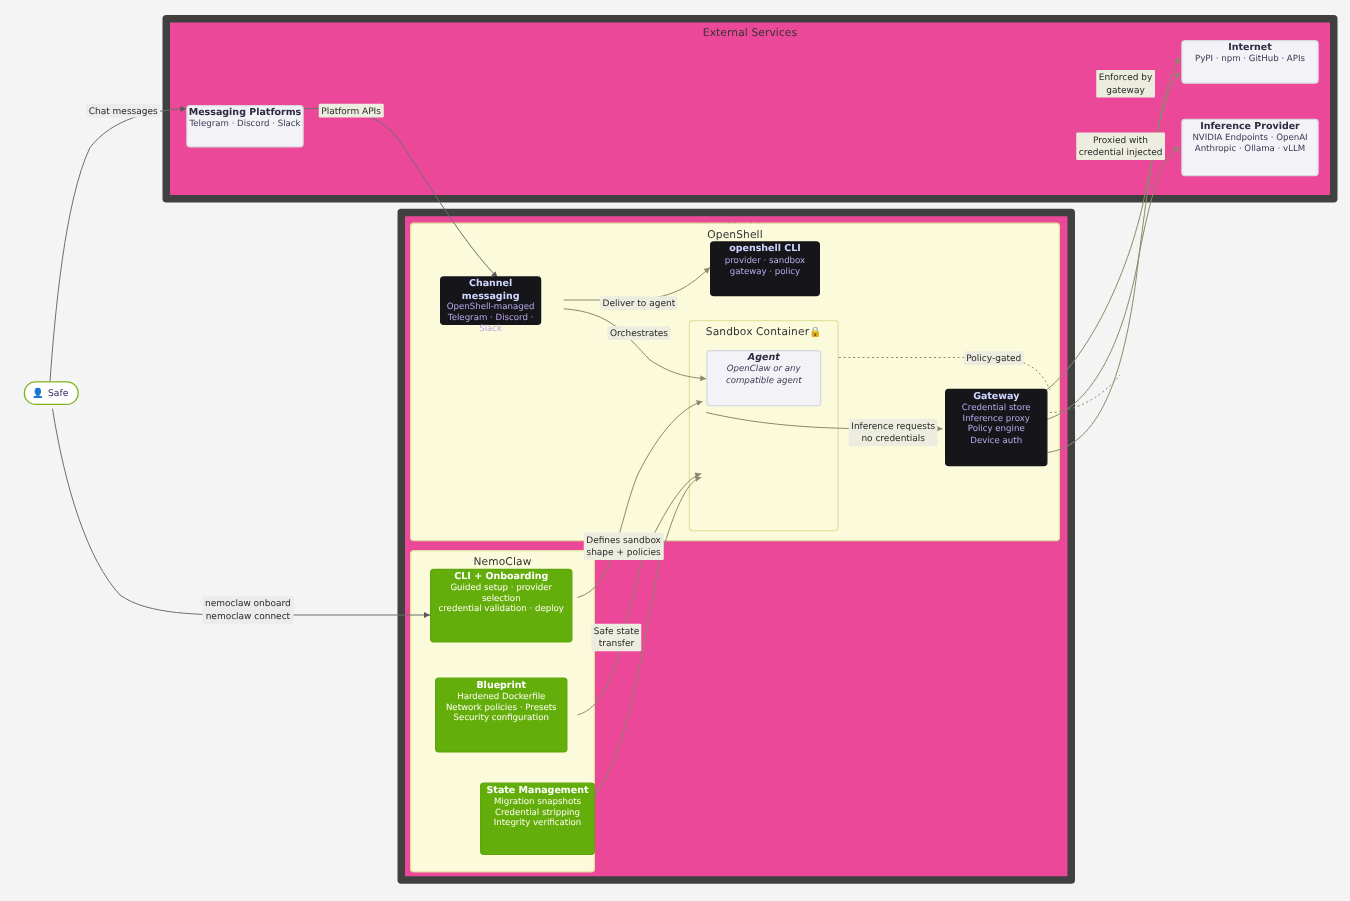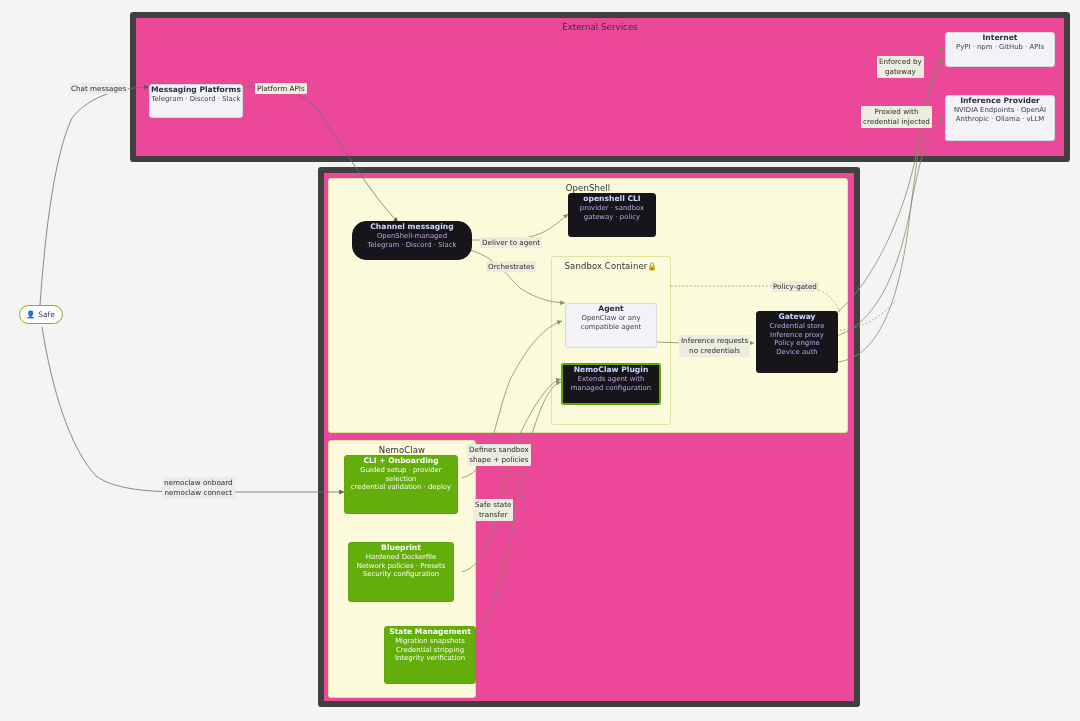--- a/index.html
+++ b/index.html
@@ -213,43 +213,38 @@
     <div class="title">Internet</div>
     <div class="sub">PyPI · npm · GitHub · APIs</div>
   </div>
 
   <div class="node light" style="left:945px; top:95px; width:110px; height:46px;">
     <div class="title">Inference Provider</div>
     <div class="sub">NVIDIA Endpoints · OpenAI</div>
     <div class="sub">Anthropic · Ollama · vLLM</div>
   </div>
 
-  <div class="node dark" style="left:352px; top:221px; width:120px; height:39px;border-radius:14px;">
+  <div class="node dark" style="left:352px; top:221px; width:81px; height:39px;">
     <div class="title">Channel messaging</div>
     <div class="sub">OpenShell-managed</div>
     <div class="sub">Telegram · Discord · Slack</div>
   </div>
 
   <div class="node dark" style="left:568px; top:193px; width:88px; height:44px;">
     <div class="title">openshell CLI</div>
     <div class="sub">provider · sandbox</div>
     <div class="sub">gateway · policy</div>
   </div>
 
-  <div class="node light" style="left:565px; top:303px; width:92px; height:45px;">
+  <div class="node light" style="left:565px; top:280px; width:92px; height:45px;font-style:italic;">
     <div class="title">Agent</div>
     <div class="sub">OpenClaw or any</div>
     <div class="sub">compatible agent</div>
   </div>
 
-  <div class="node dark greenedge" style="left:561px; top:363px; width:100px; height:42px;">
-    <div class="title">NemoClaw Plugin</div>
-    <div class="sub">Extends agent with</div>
-    <div class="sub">managed configuration</div>
-  </div>
 
   <div class="node dark" style="left:756px; top:311px; width:82px; height:62px;">
     <div class="title">Gateway</div>
     <div class="sub">Credential store</div>
     <div class="sub">Inference proxy</div>
     <div class="sub">Policy engine</div>
     <div class="sub">Device auth</div>
   </div>
 
   <div class="node green" style="left:344px; top:455px; width:114px; height:59px;">
@@ -285,21 +280,21 @@
 
   <div class="edge-label on-yellow" style="left:480px; top:237px;">Deliver to agent</div>
 
   <div class="edge-label on-yellow" style="left:486px; top:261px;">Orchestrates</div>
 
   <div class="edge-label on-yellow" style="left:771px; top:281px;">Policy-gated</div>
 
   <div class="edge-label on-yellow" style="left:679px; top:335px;">Inference requests
 no credentials</div>
 
-  <div class="edge-label on-yellow" style="left:467px; top:444px;">Defines sandbox
+  <div class="edge-label on-yellow" style="left:467px; top:426px;">Defines sandbox
 shape + policies</div>
 
   <div class="edge-label on-yellow" style="left:473px; top:499px;">Safe state
 transfer</div>
 
   <div class="edge-label" style="left:162px; top:477px;">nemoclaw onboard
 nemoclaw connect</div>
 
 </div>
 

